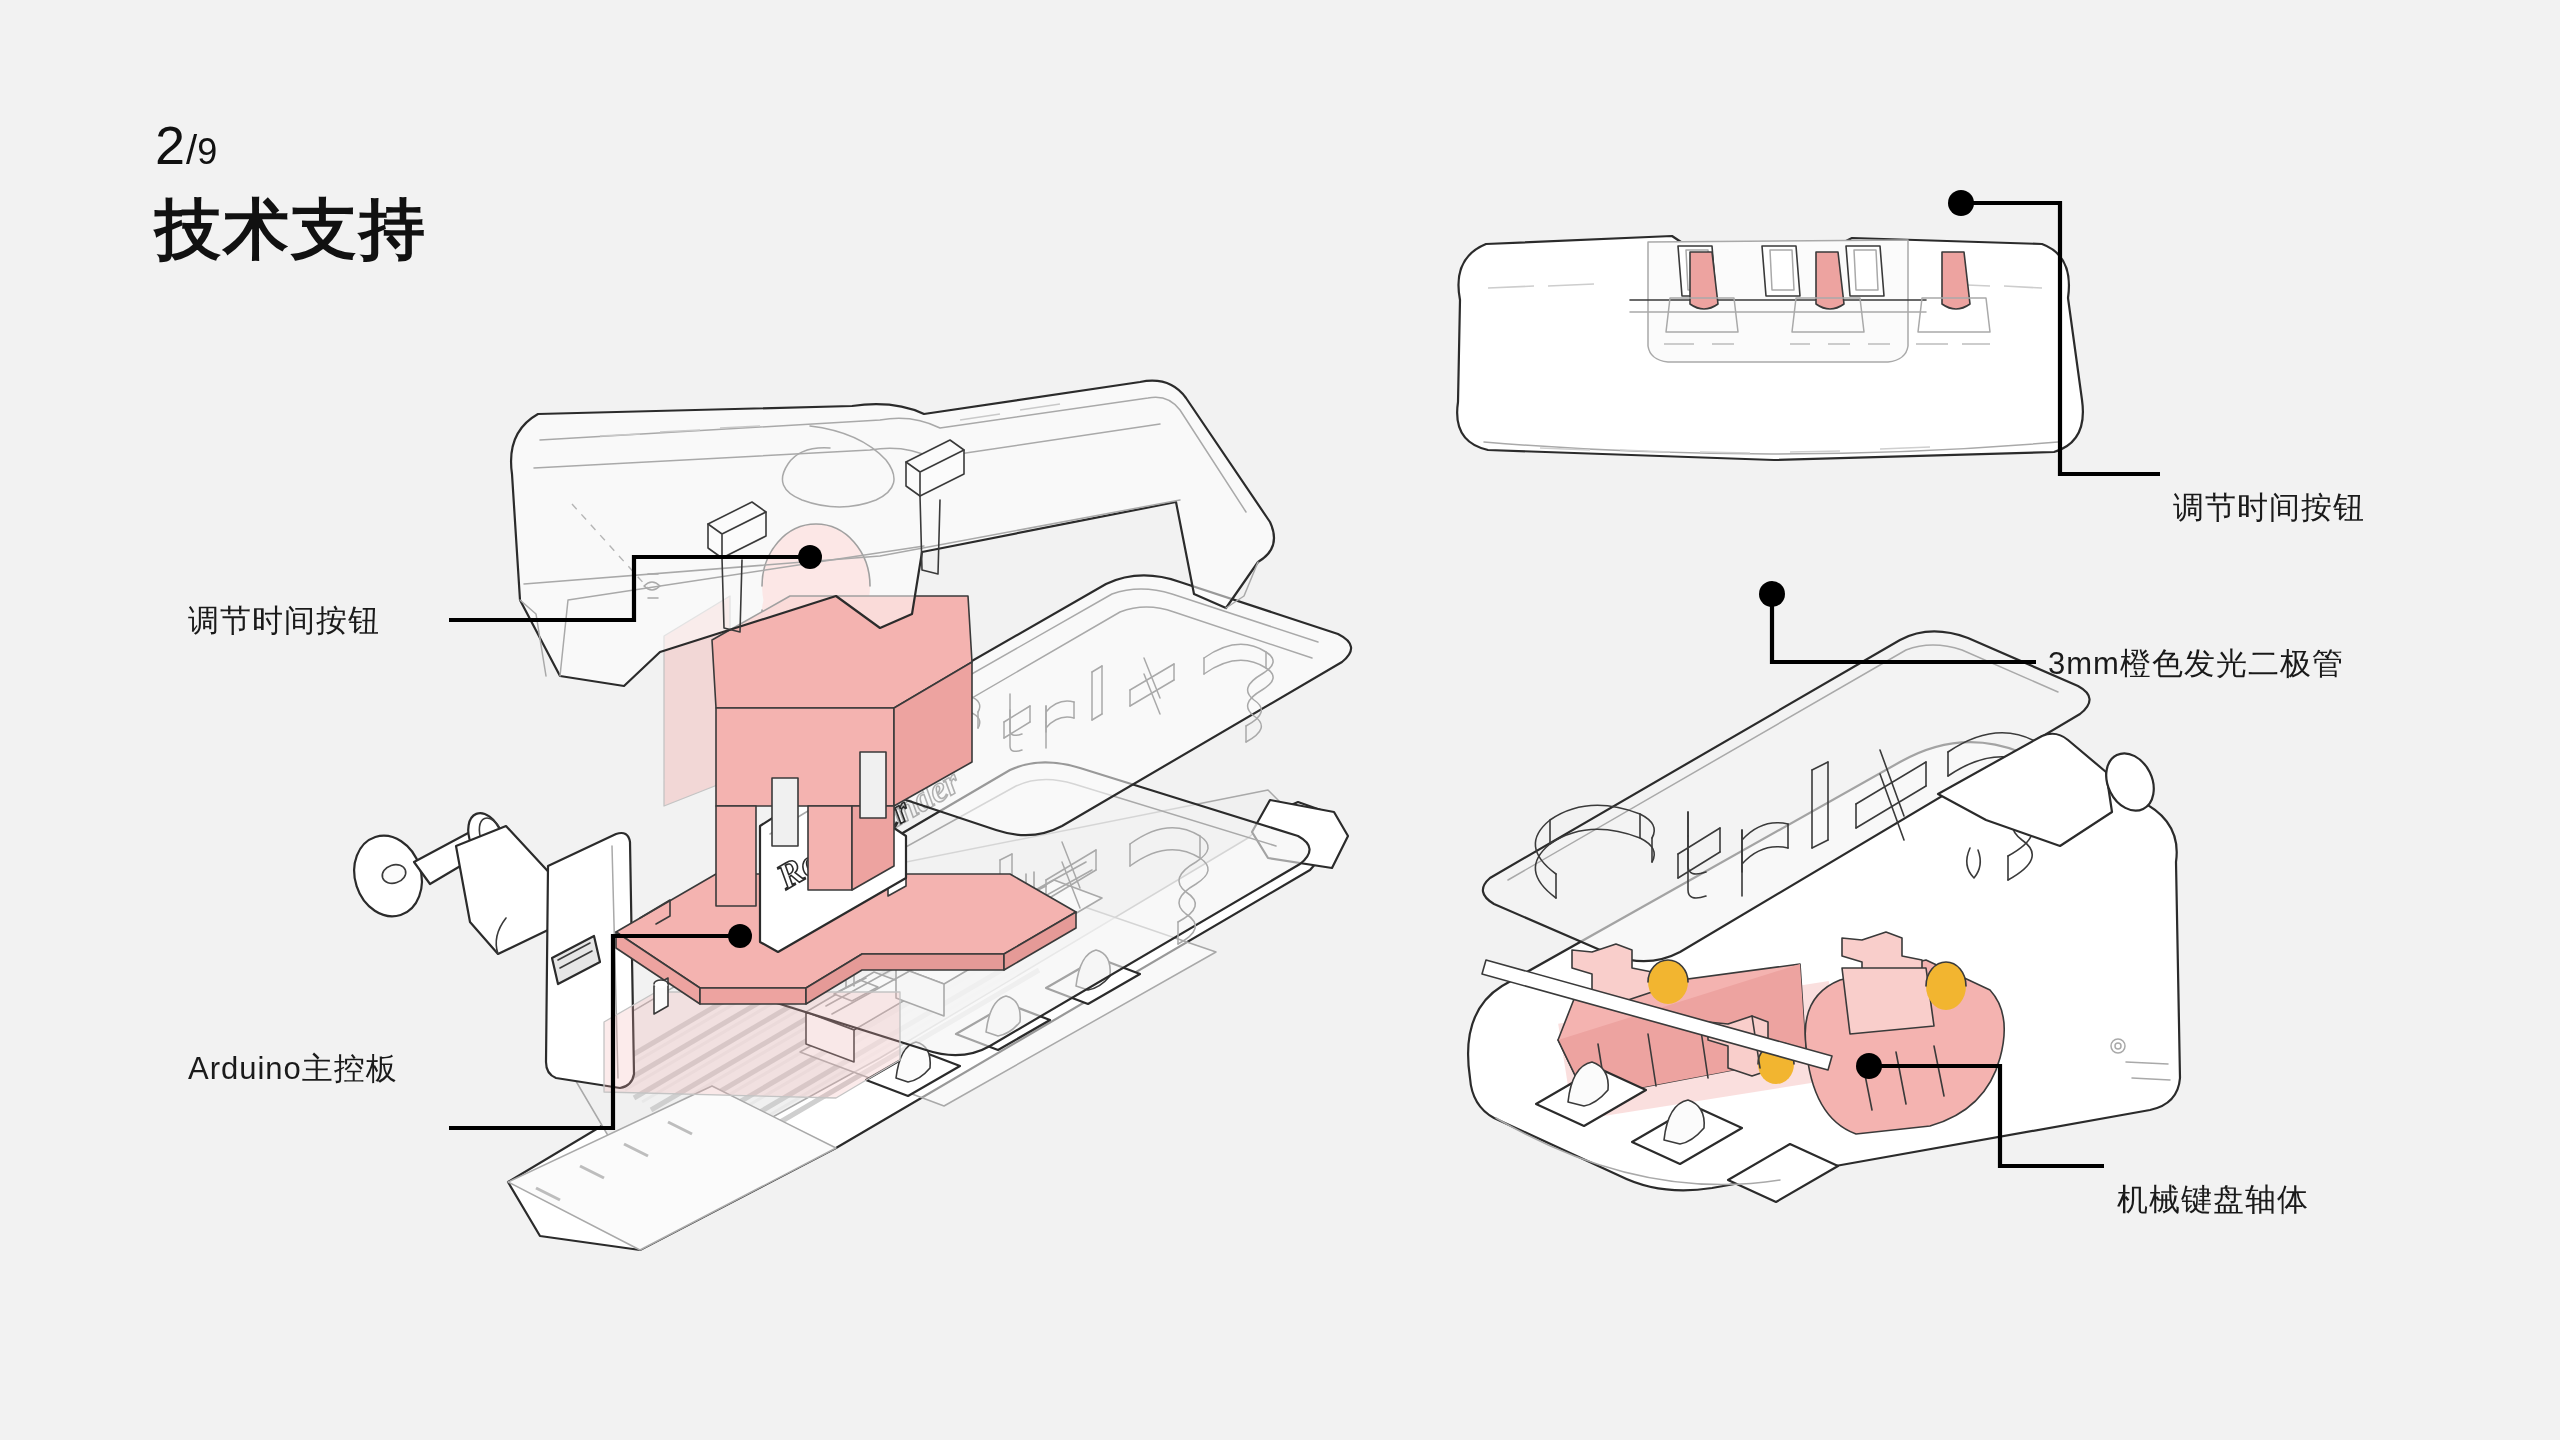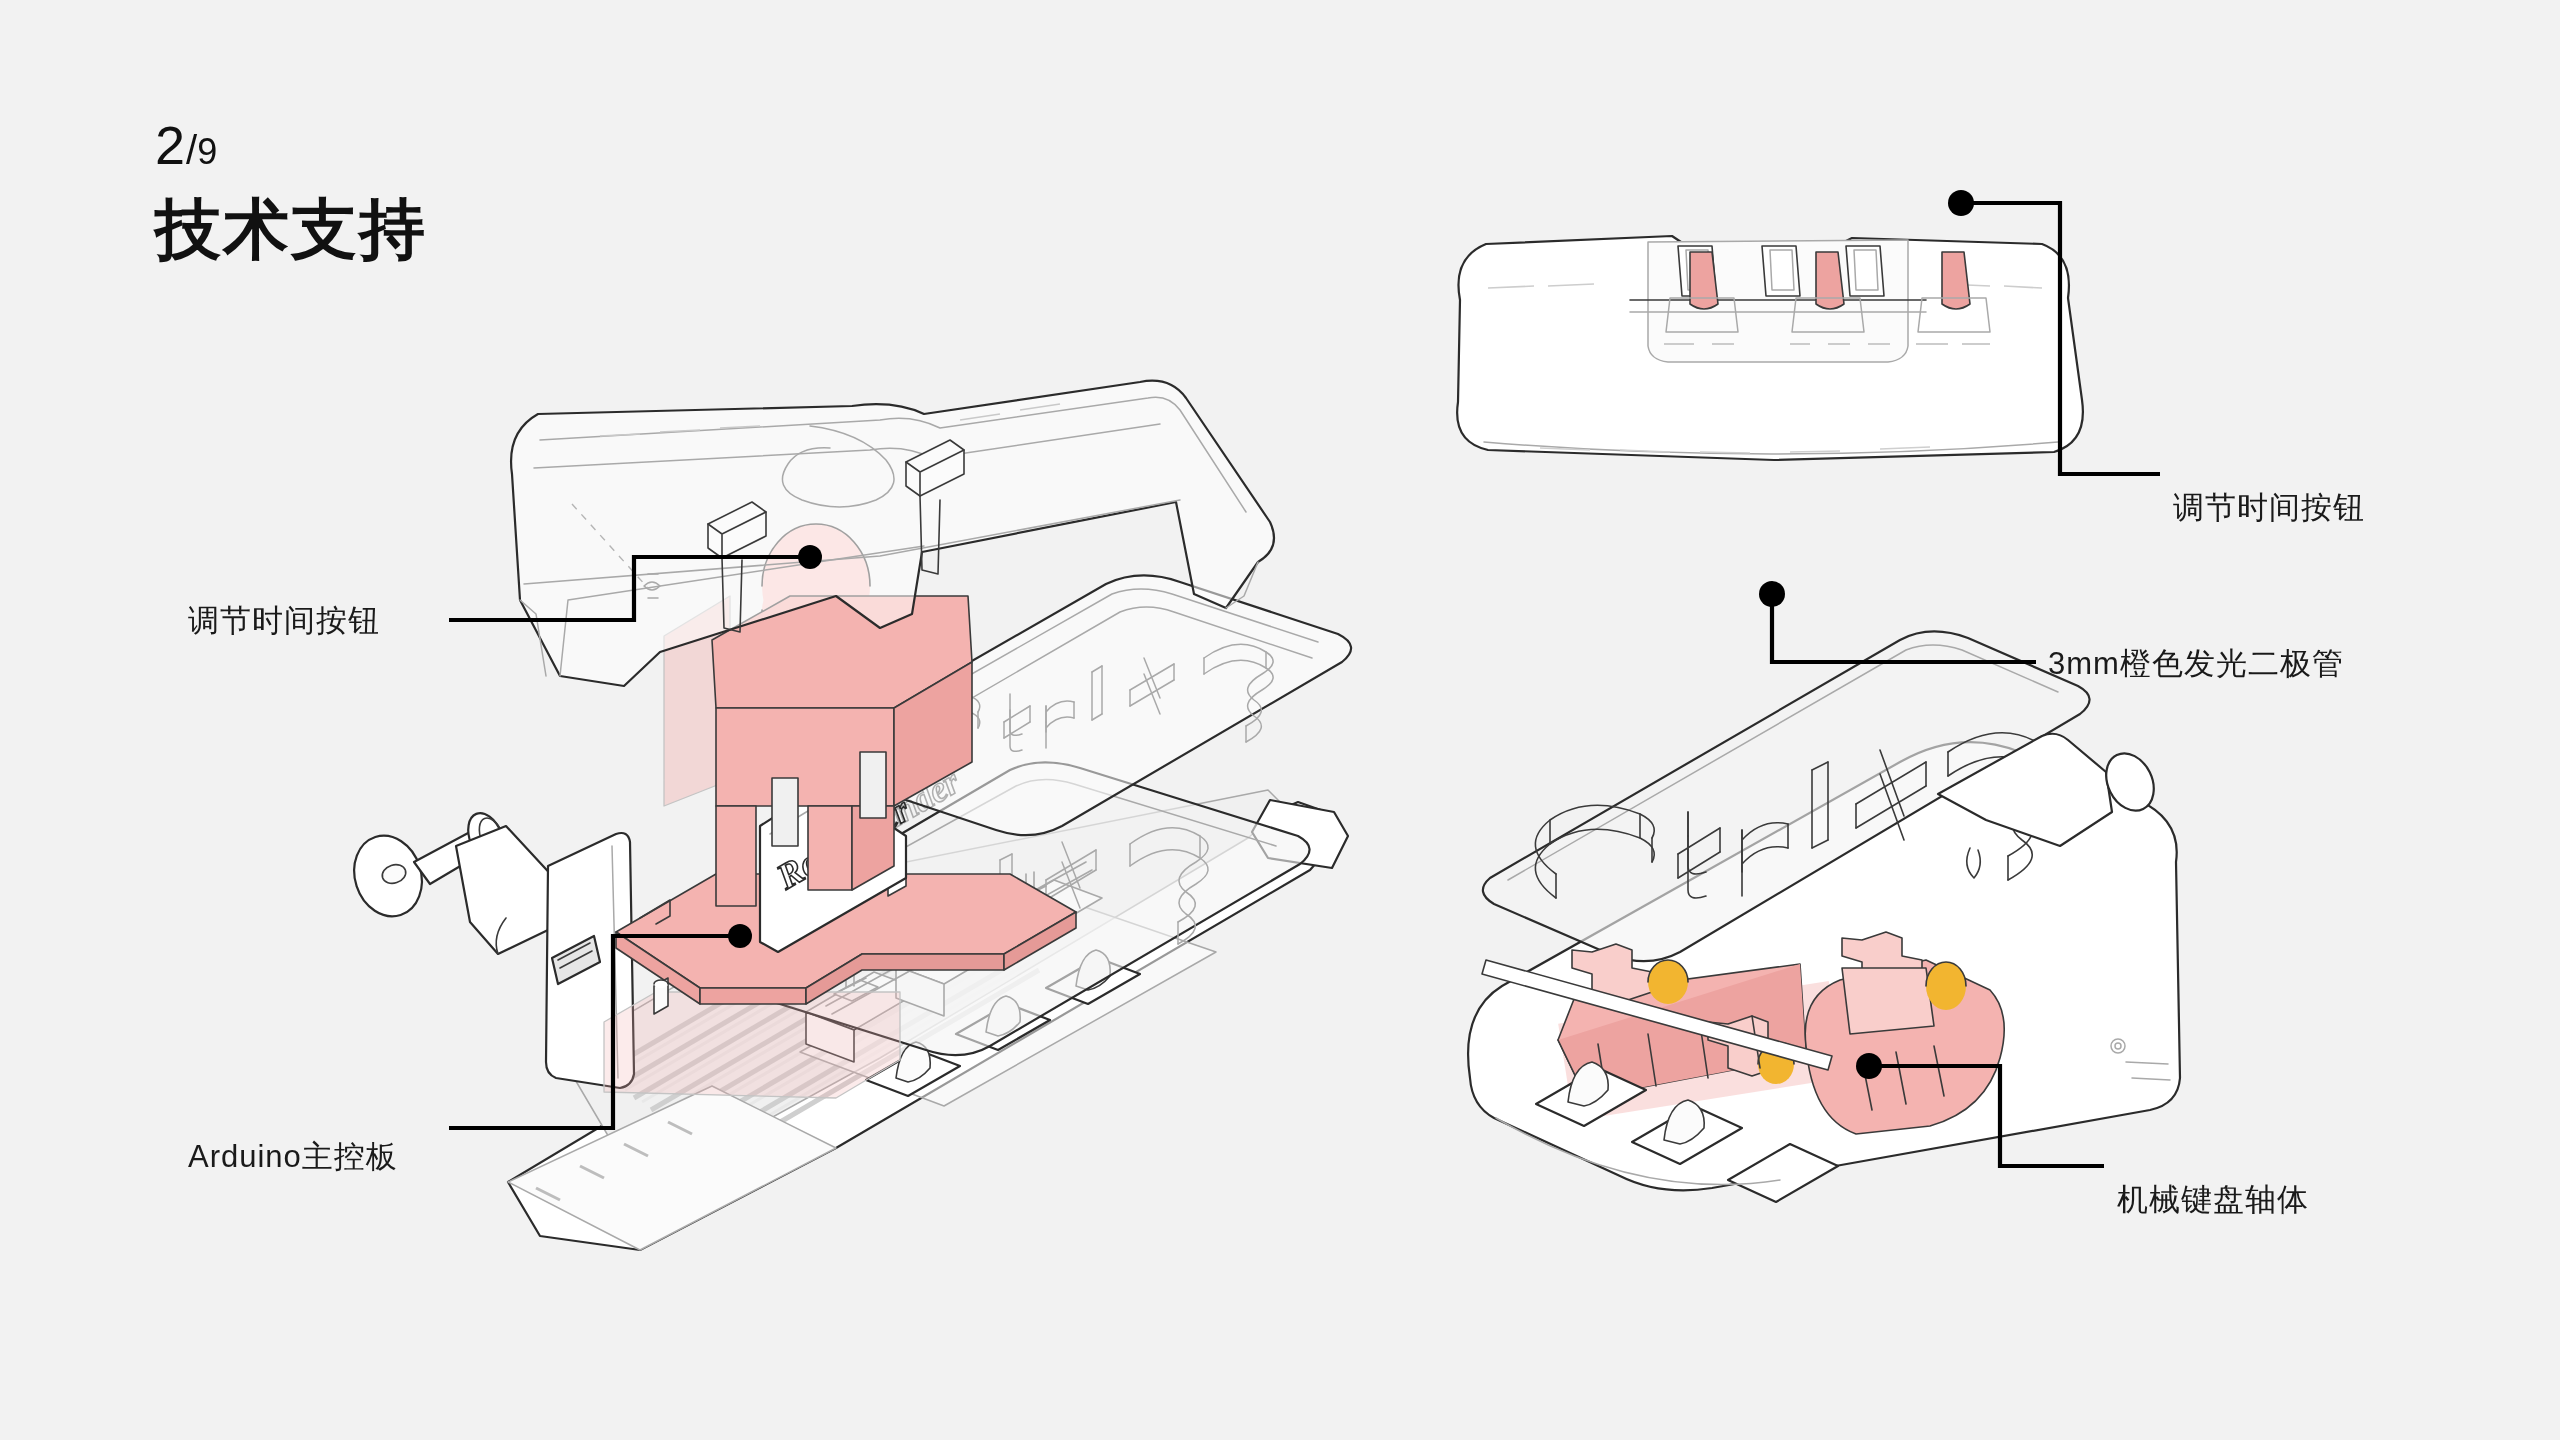--- a/index.html
+++ b/index.html
@@ -53,21 +53,21 @@
   
   .cal-label {
     position: absolute;
     font-size: 31px;
     font-weight: 400;
     letter-spacing: 1px;
     color: #1a1a1a;
     white-space: nowrap;
   }
   #label-pir      { left: 188px;  top: 600px; }
-  #label-arduino  { left: 188px;  top: 1136px; }
+  #label-arduino  { left: 188px;  top: 1048px; }
   #label-timebtn  { left: 2173px; top: 456px; margin-top: 31px; }
   #label-led      { left: 2048px; top: 643px; }
   #label-switch   { left: 2117px; top: 1148px; margin-top: 31px; }
 
   
   #stage {
     position: absolute;
     inset: 0;
     width: 2560px;
     height: 1440px;

